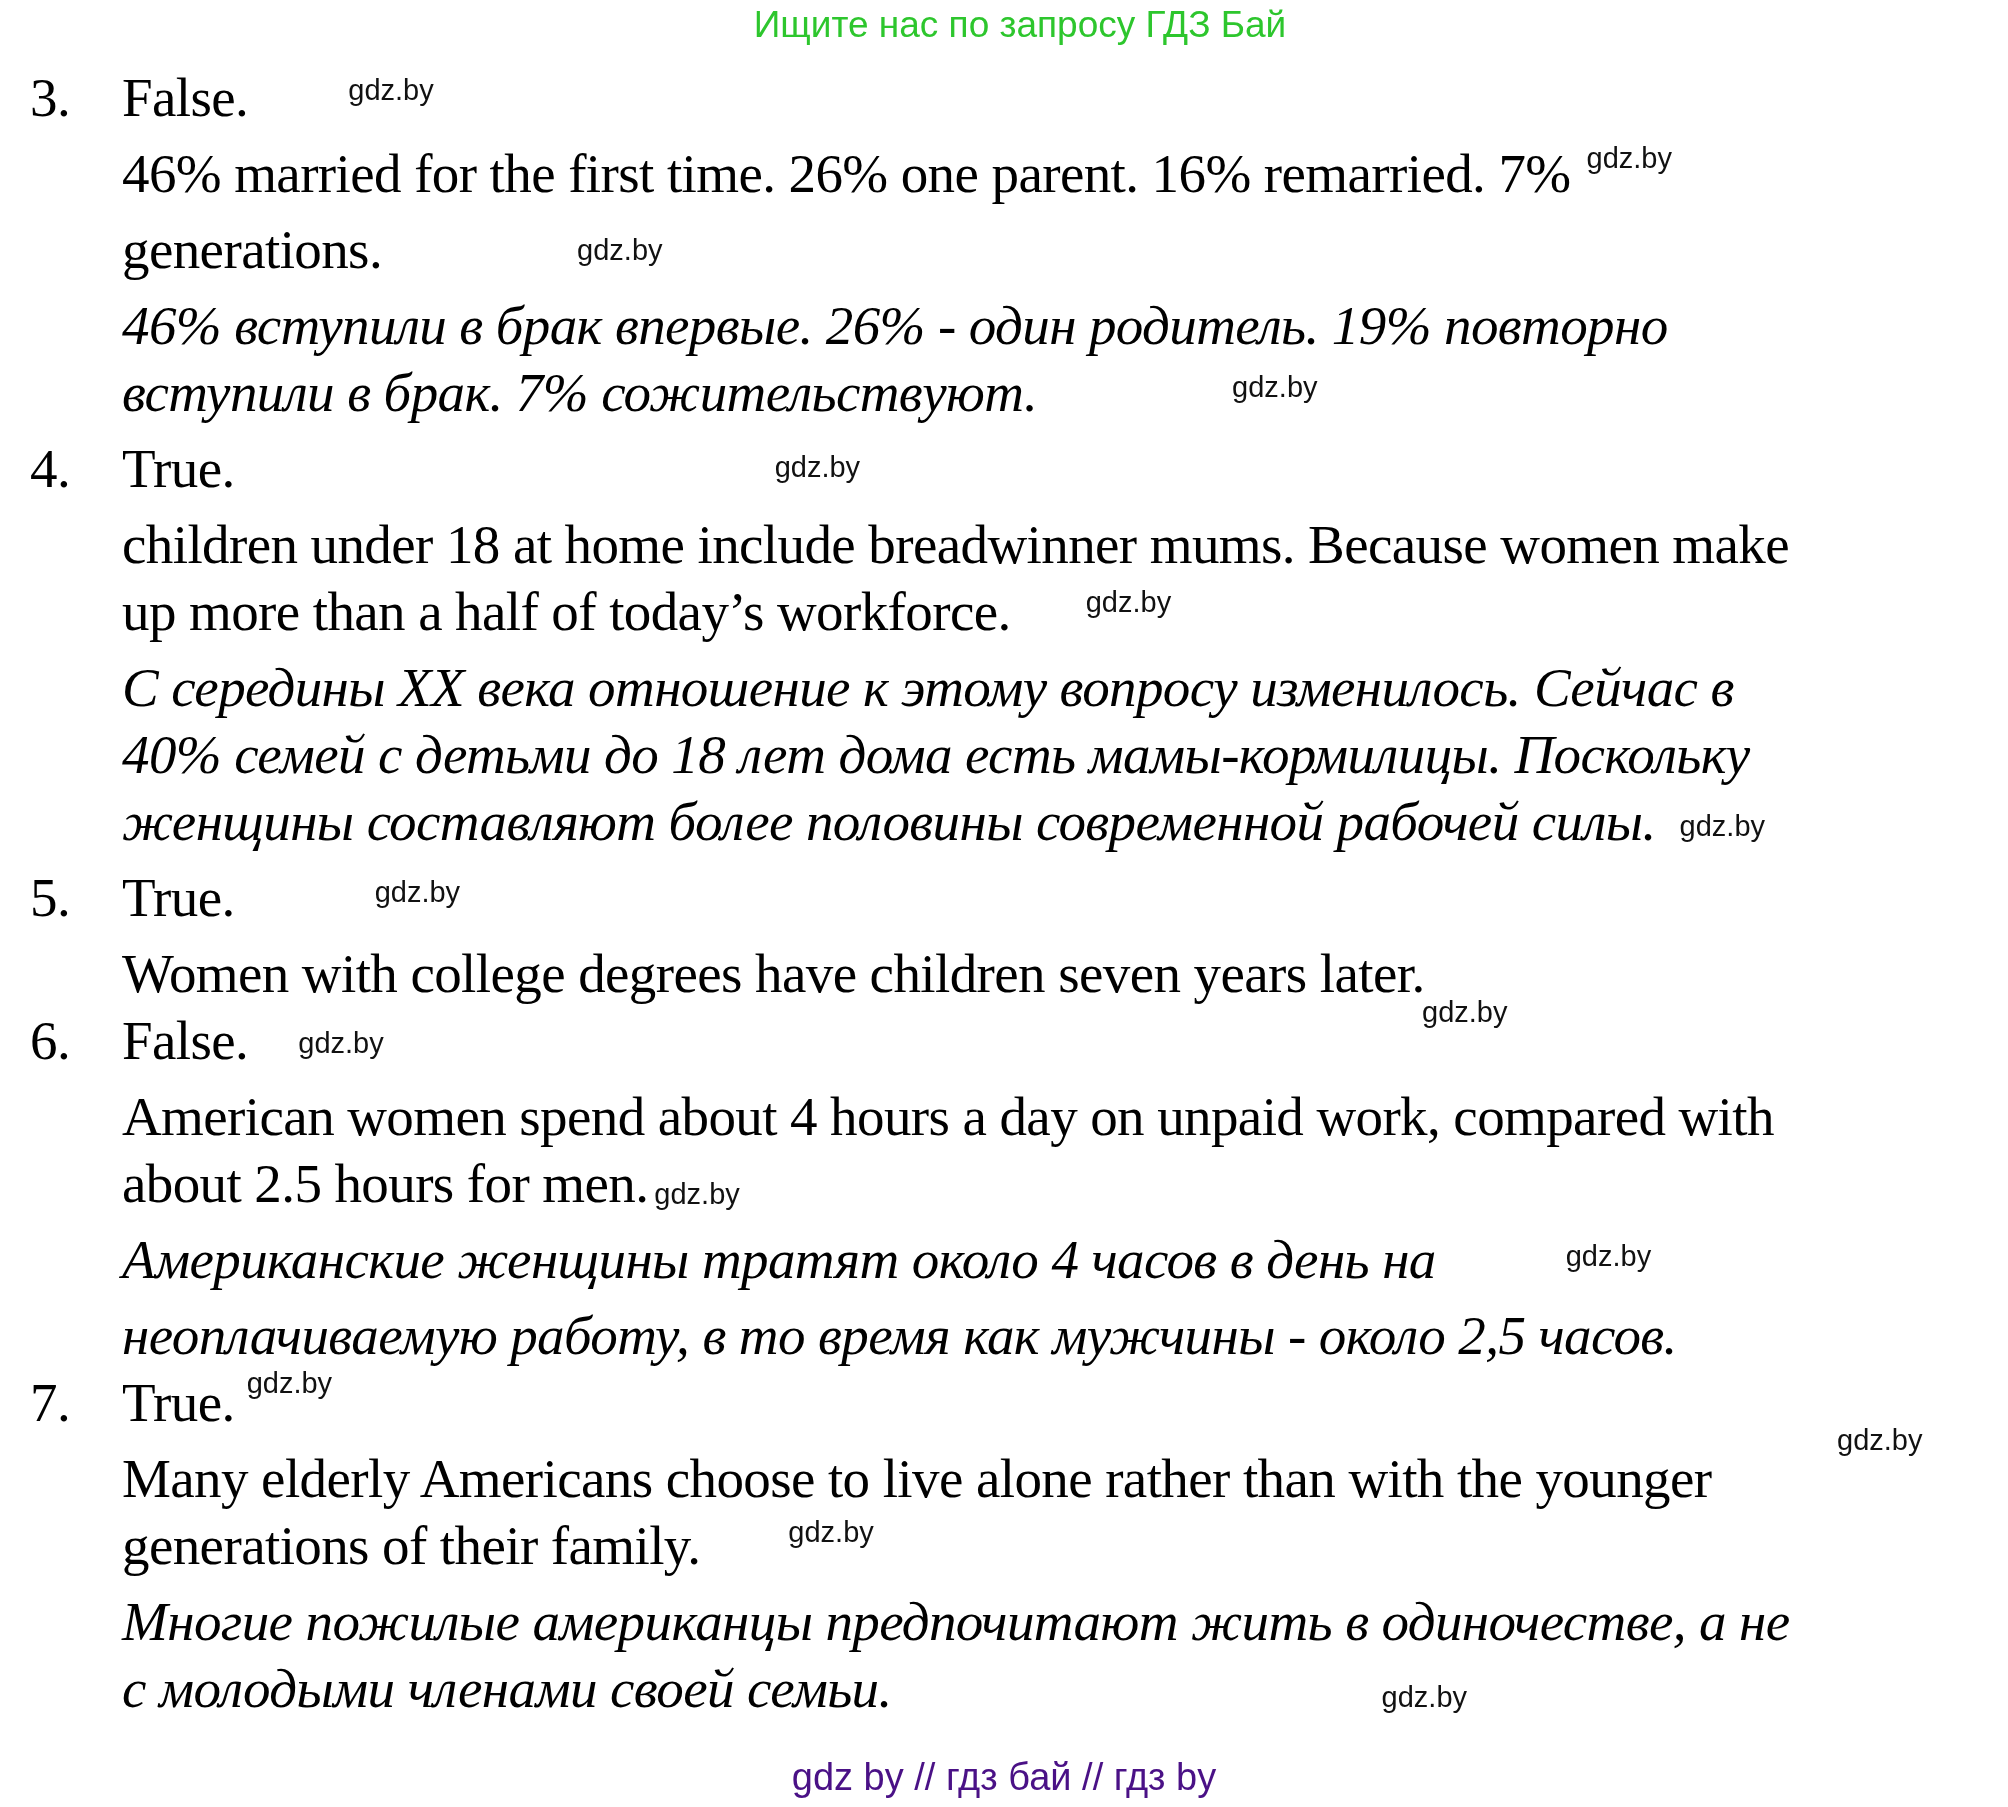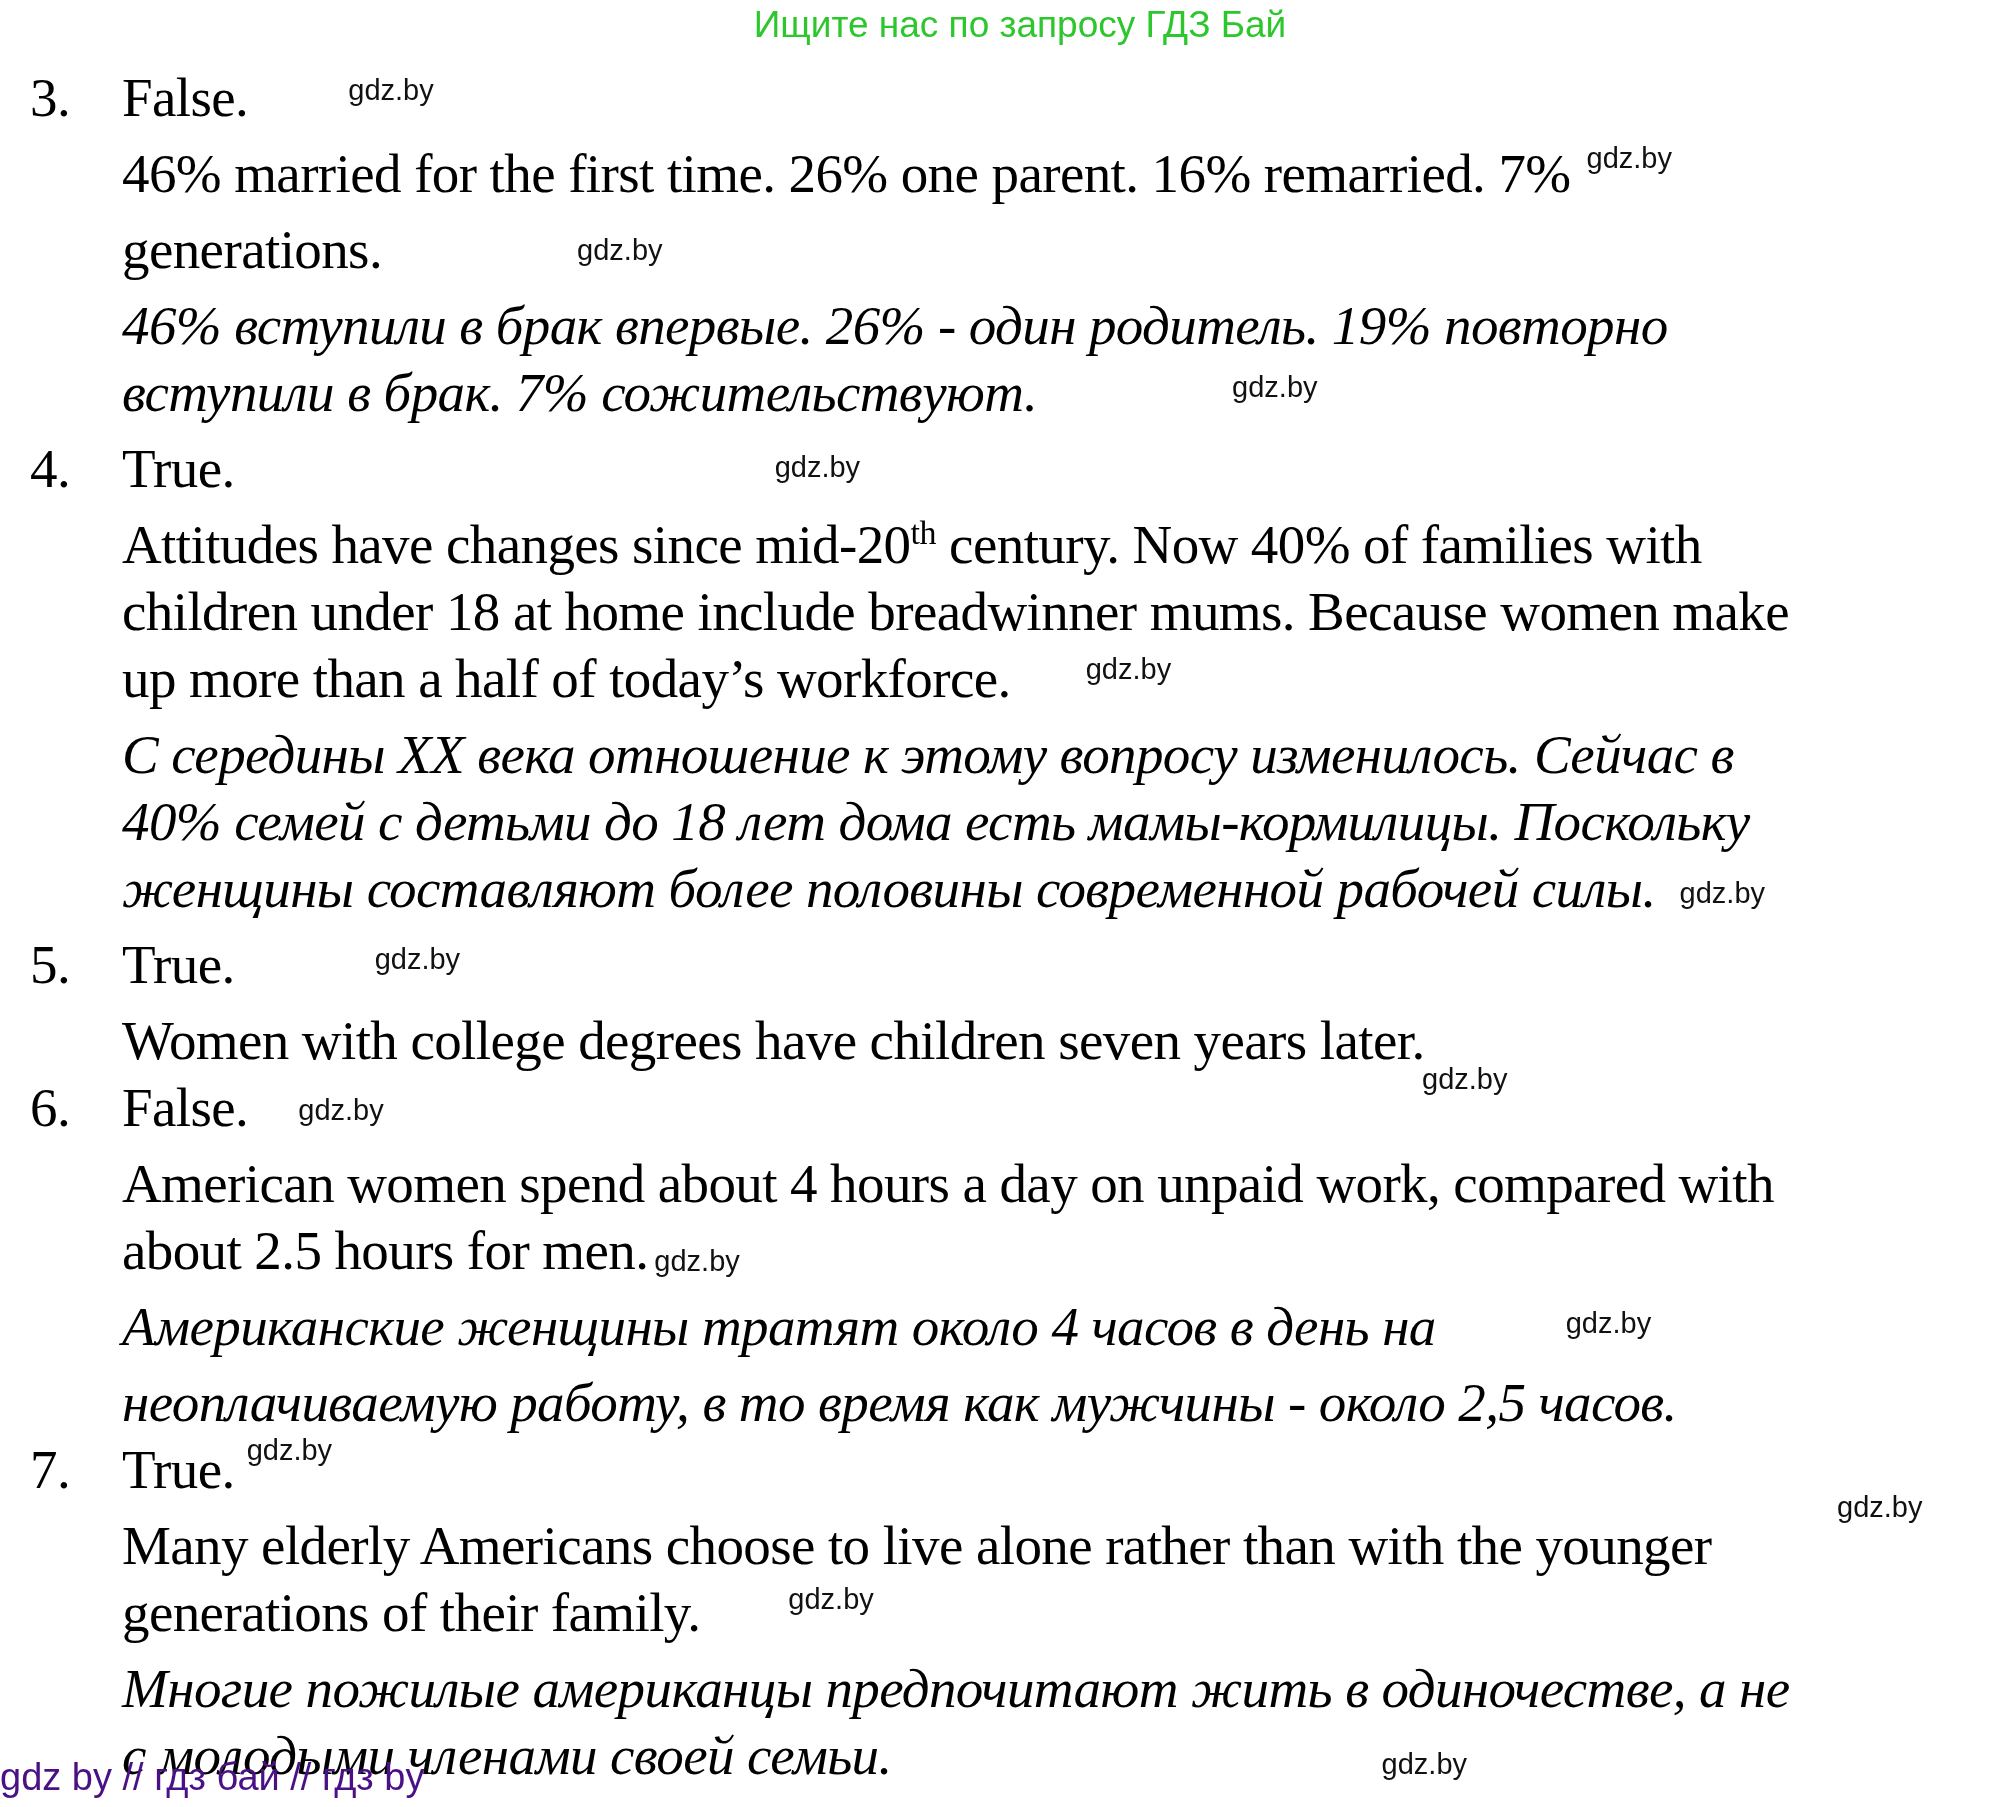--- a/index.html
+++ b/index.html
@@ -49,21 +49,21 @@
     color:#111111;
     display:inline-block;
     position:relative;
     font-style:normal;
   }
   .wm.abs{position:absolute;}
   sup.th{font-size:34px;vertical-align:super;line-height:0;letter-spacing:-0.5px;}
   .footer{
     position:absolute;
     top:1756px;left:0;right:0;
-    text-align:left;
+    text-align:center;
     font-family:"Liberation Sans", sans-serif;
     font-size:38px;
     color:var(--purple);
   }
 </style>
 </head>
 <body>
 
 <div id="page">
 
@@ -79,21 +79,20 @@
         <div class="ln"><span>generations.</span><span class="wm" style="margin-left:195px;top:-8px;">gdz.by</span></div>
         <div class="ln rus">46% вступили в брак впервые. 26% - один родитель. 19% повторно</div>
         <div class="ln rus"><span>вступили в брак. 7% сожительствуют.</span><span class="wm" style="margin-left:195px;top:-14px;">gdz.by</span></div>
       </div>
     </div>
 
     <div class="item">
       <div class="num">4.</div>
       <div class="body">
         <div class="ln"><span>True.</span><span class="wm" style="margin-left:540px;top:-10px;">gdz.by</span></div>
-        <div class="ln"><span>Attitudes have changes since mid-20</span><sup class="th">th</sup><span> century. Now 40% of families with</span></div>
         <div class="ln">children under 18 at home include breadwinner mums. Because women make</div>
         <div class="ln"><span>up more than a half of today’s workforce.</span><span class="wm" style="margin-left:75px;top:-18px;">gdz.by</span></div>
         <div class="ln rus">С середины XX века отношение к этому вопросу изменилось. Сейчас в</div>
         <div class="ln rus">40% семей с детьми до 18 лет дома есть мамы-кормилицы. Поскольку</div>
         <div class="ln rus"><span>женщины составляют более половины современной рабочей силы.</span><span class="wm" style="margin-left:24px;top:-4px;">gdz.by</span></div>
       </div>
     </div>
 
     <div class="item">
       <div class="num">5.</div>

